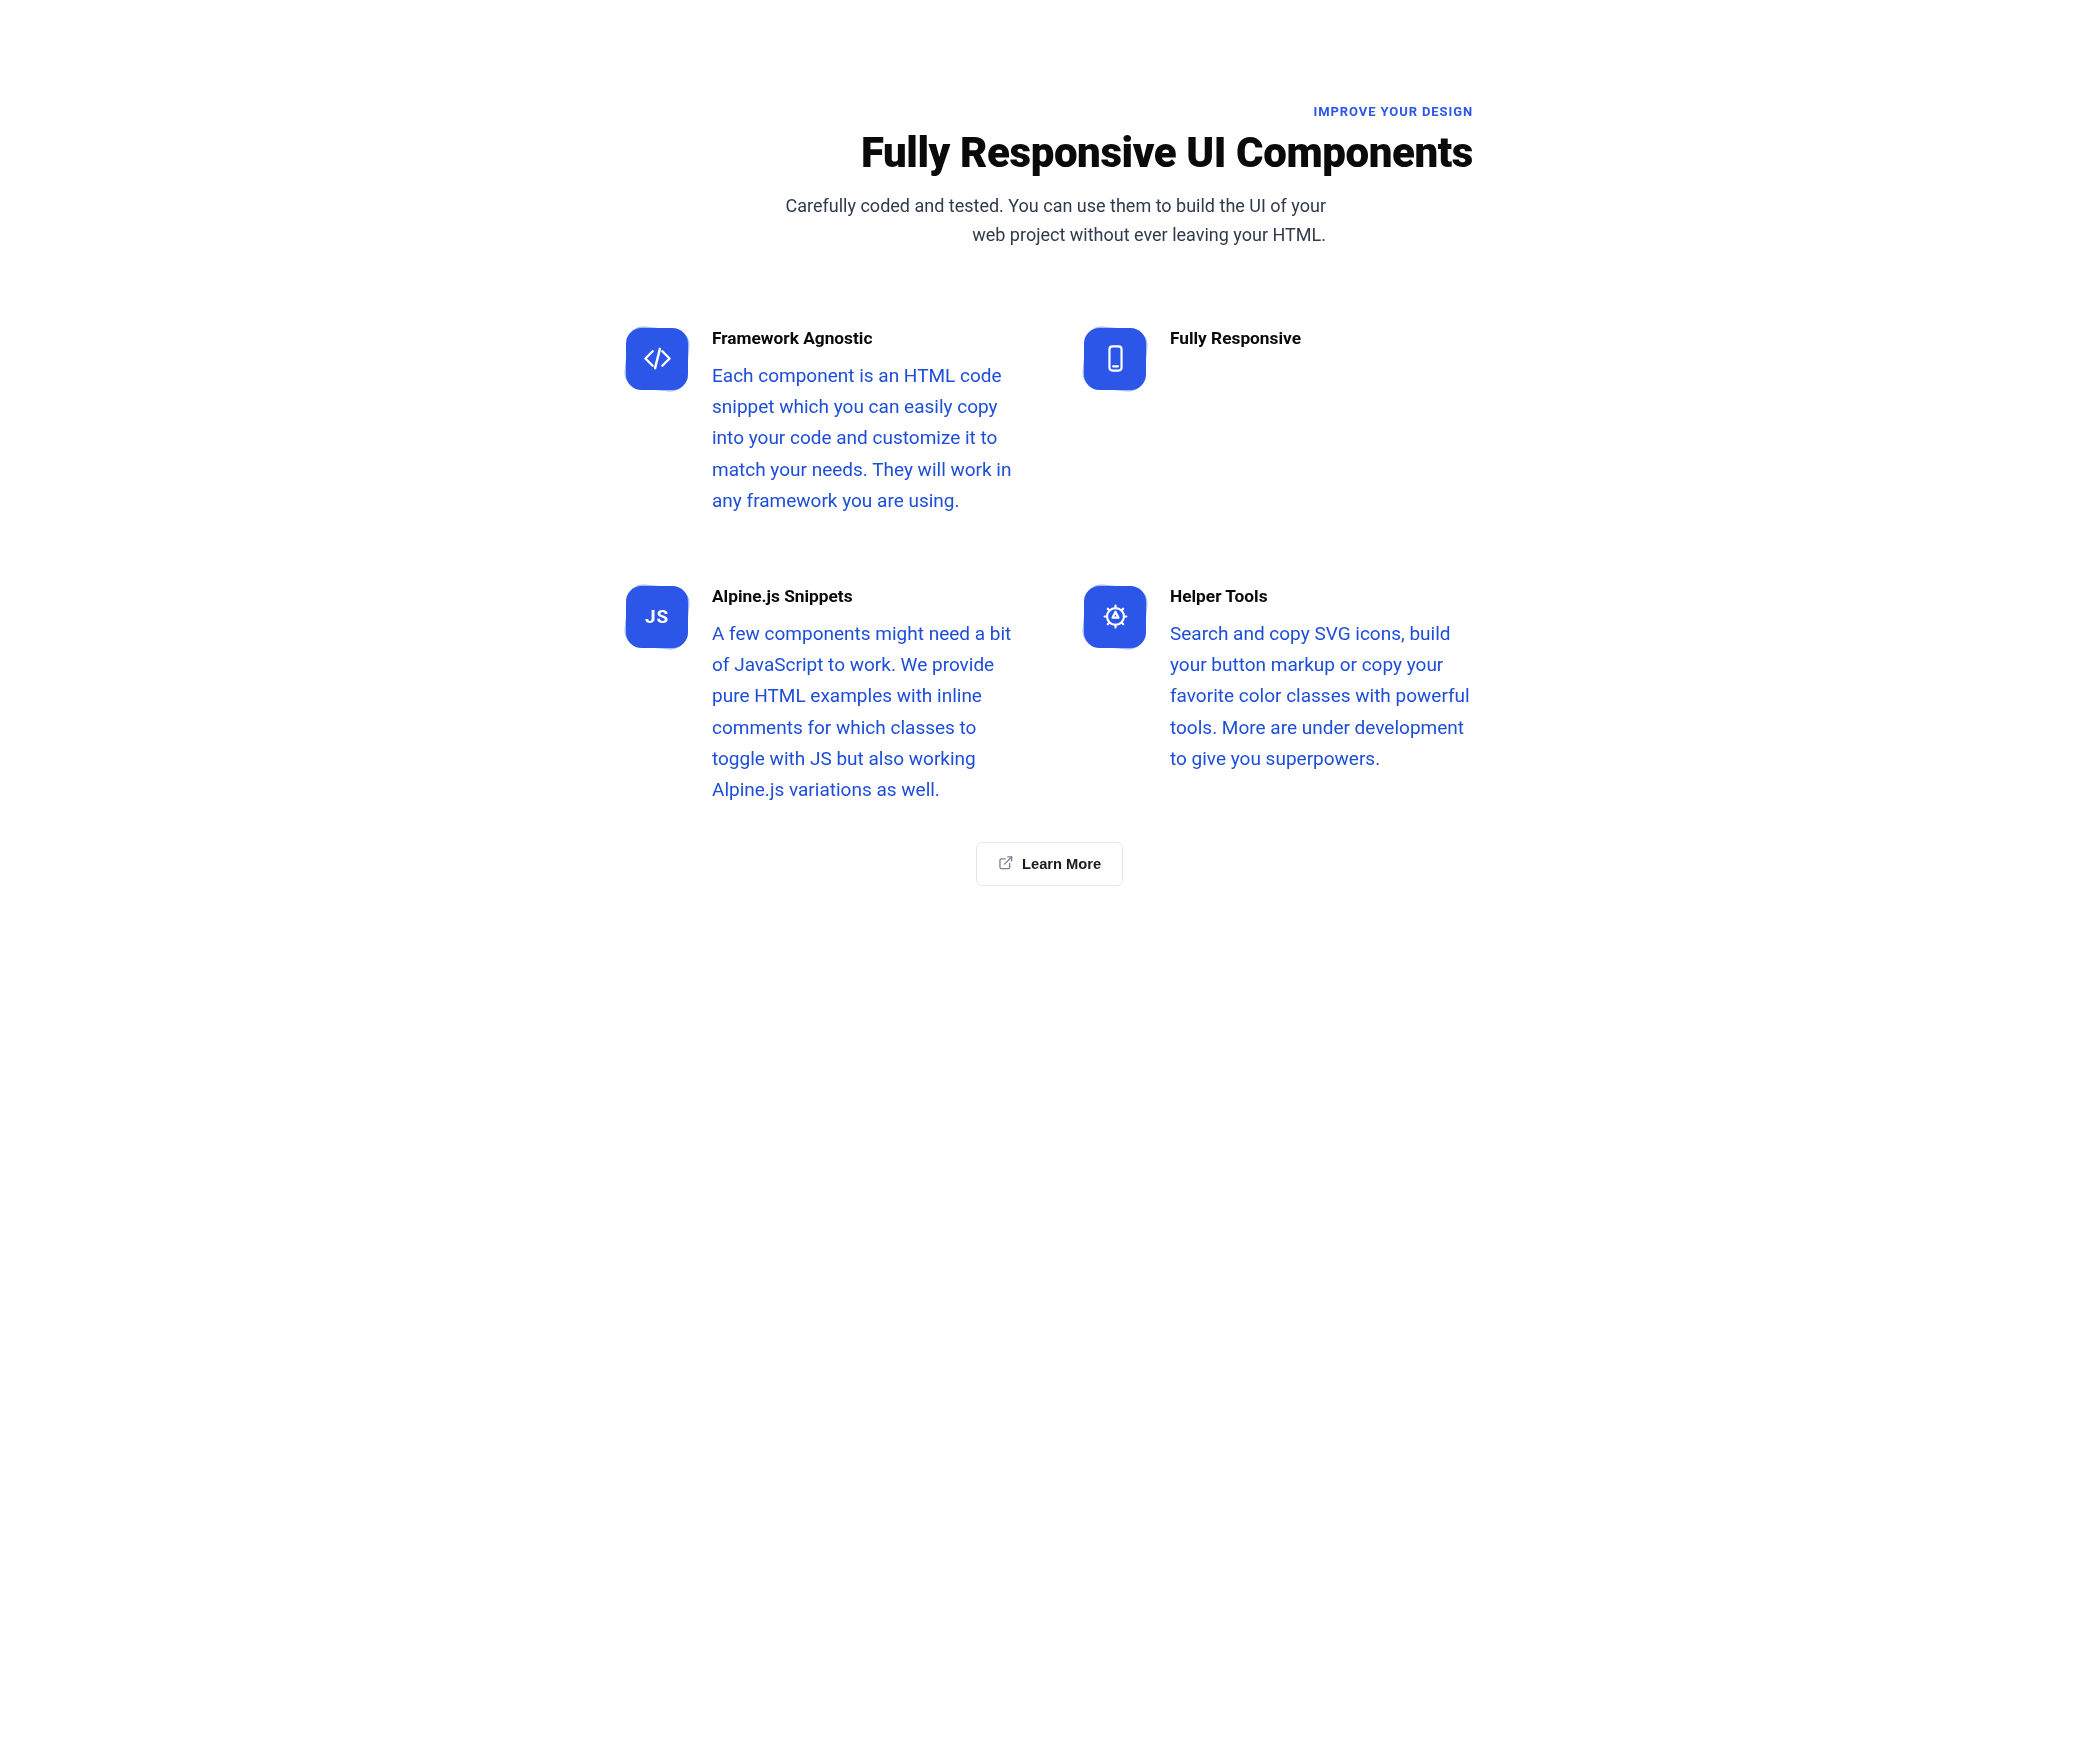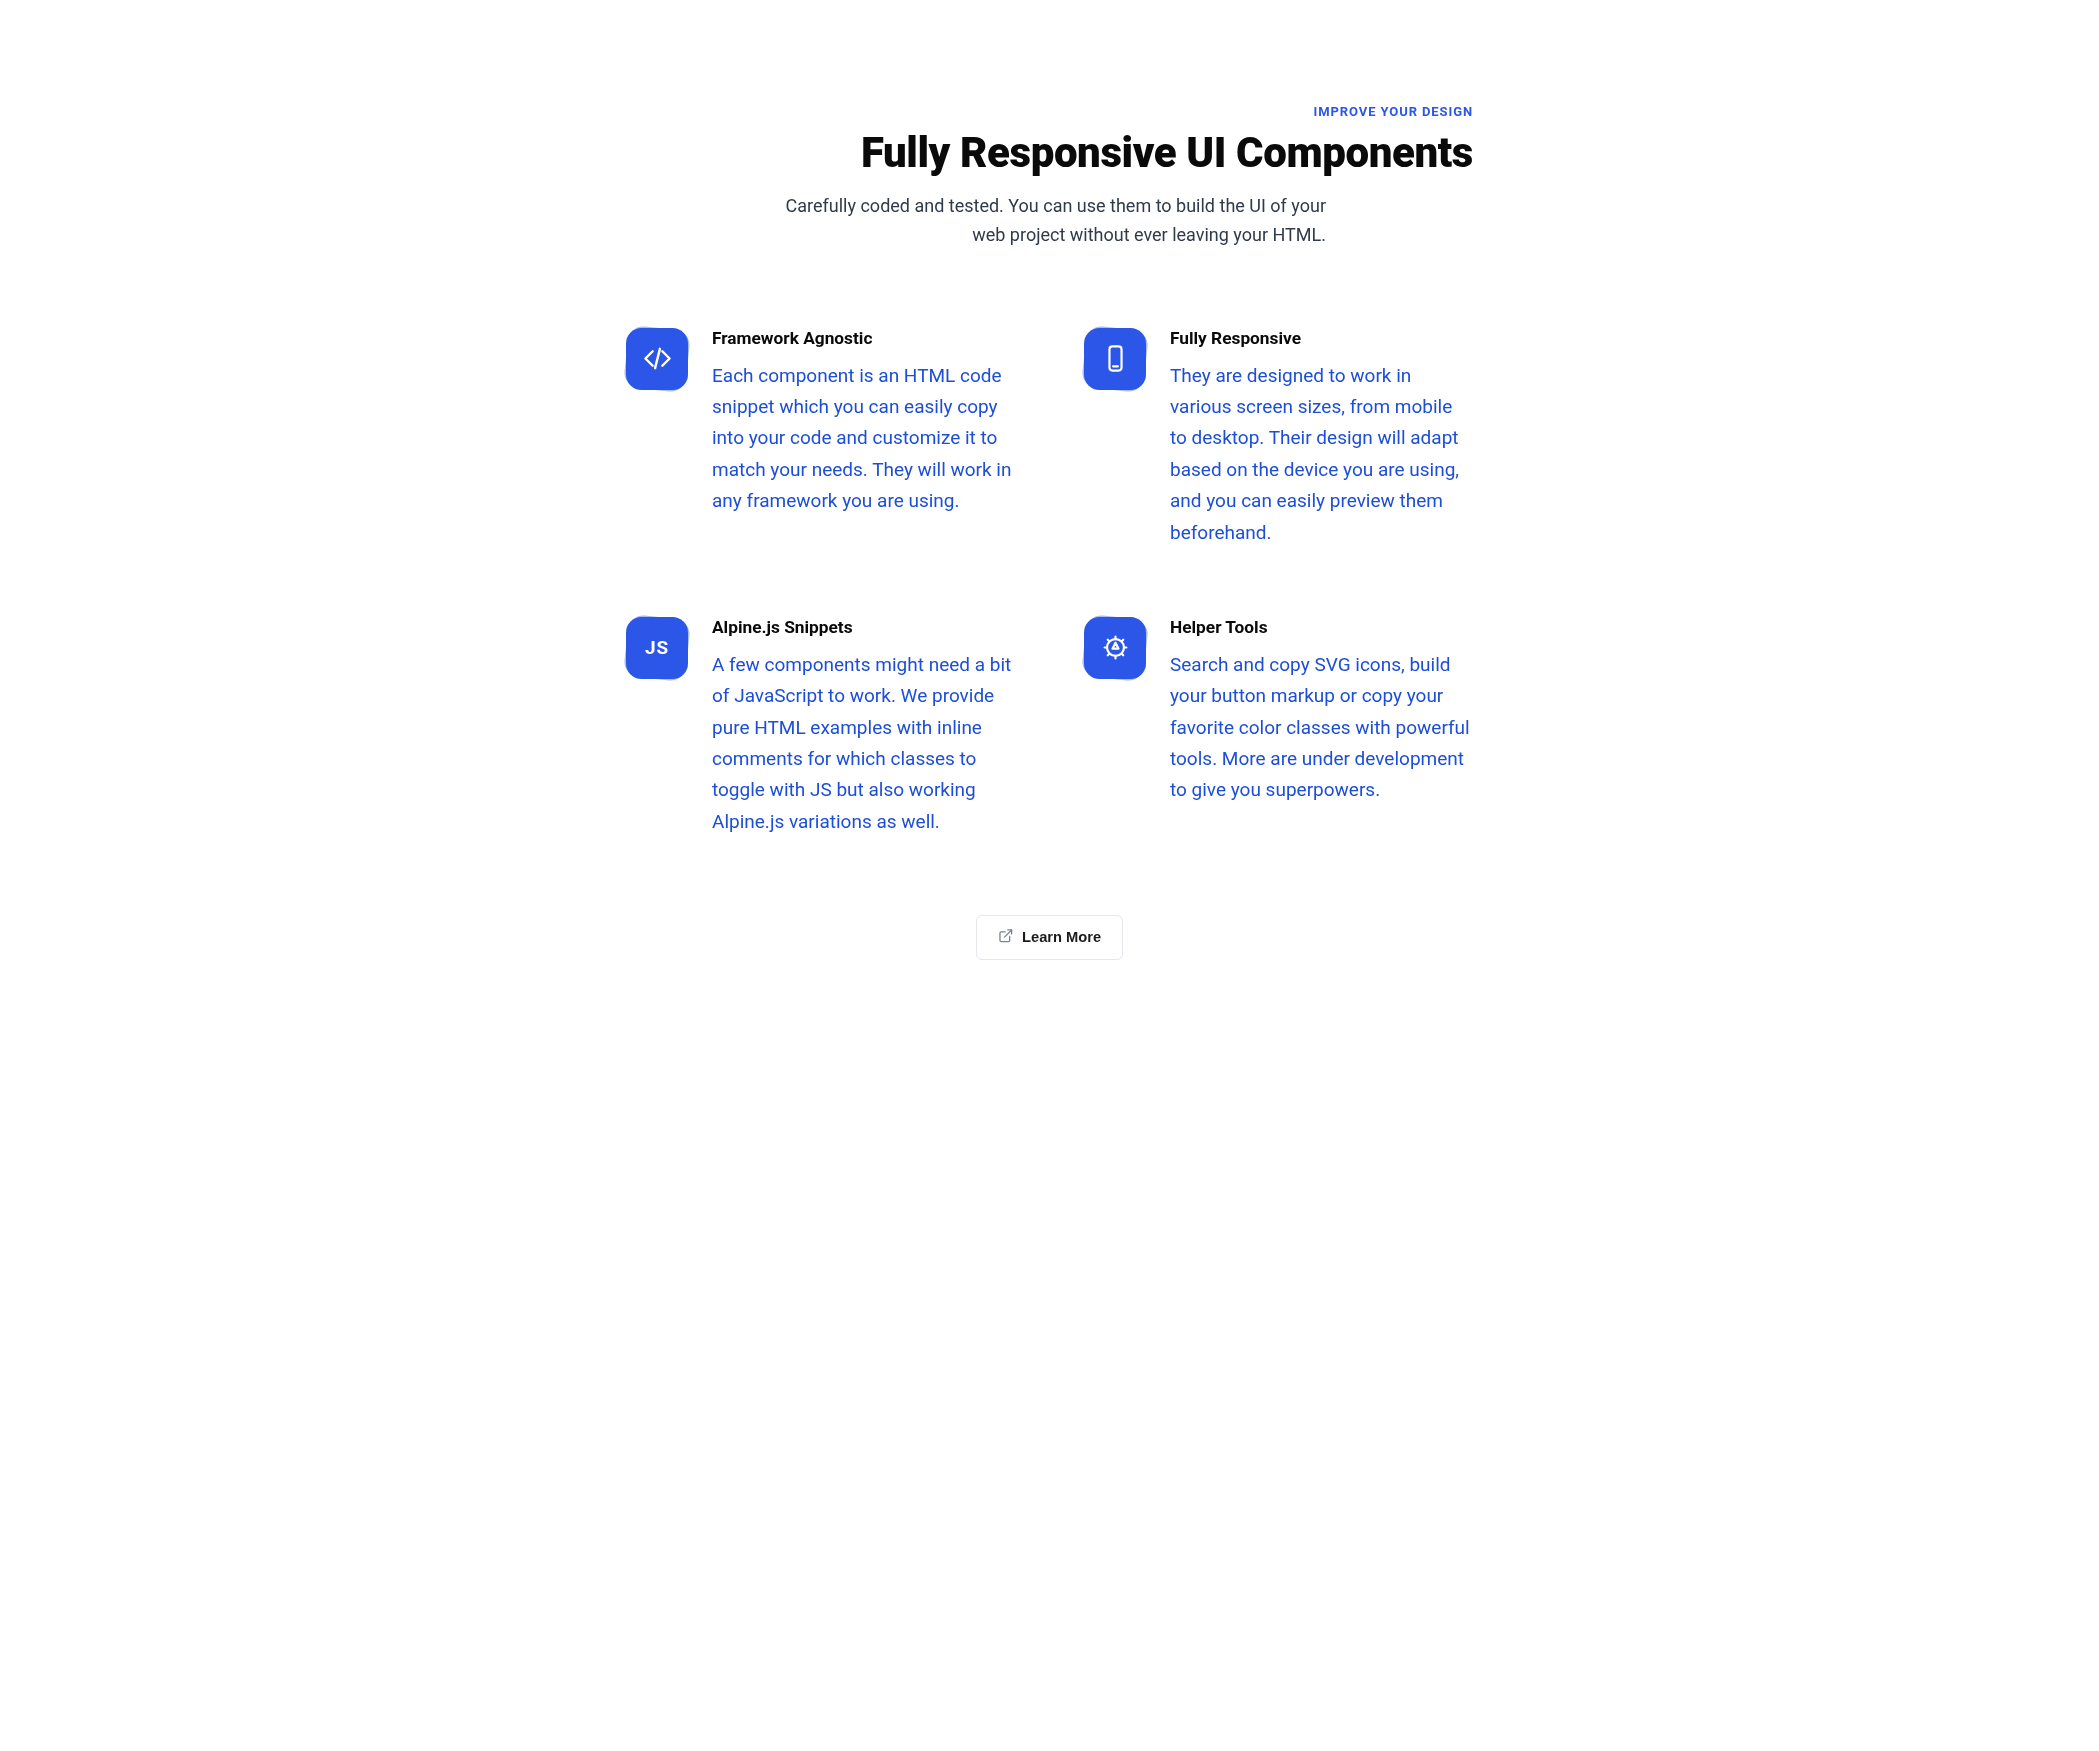--- a/index.html
+++ b/index.html
@@ -41,21 +41,21 @@
       font-weight: 400;
       color: #303a4b;
       line-height: 1.6;
       max-width: 553px;
       margin: 9px auto;
     }
     .features {
       display: grid;
       grid-template-columns: 1fr 1fr;
       gap: 69px 69px;
-      margin-bottom: 78px;
+      margin-bottom: 36px;
     }
     .feature {
       display: flex;
       gap: 24px;
     }
     .icon-wrap {
       position: relative;
       flex: 0 0 auto;
       width: 62px;
       height: 62px;
@@ -165,21 +165,20 @@
         <div class="icon-bg-tilt"></div>
         <div class="icon-bg">
           <svg viewBox="0 0 24 24" fill="none" stroke="currentColor" stroke-width="1.8" stroke-linecap="round" stroke-linejoin="round">
             <rect x="7" y="2" width="10" height="20" rx="2.5" ry="2.5"></rect>
             <line x1="10" y1="18.5" x2="14" y2="18.5"></line>
           </svg>
         </div>
       </div>
       <div class="feature-content">
         <h3 class="feature-title">Fully Responsive</h3>
-        <p class="feature-desc">They are designed to work in various screen sizes, from mobile to desktop. Their design will adapt based on the device you are using, and you can easily preview them beforehand.</p>
       </div>
     </div>
 
     <div class="feature">
       <div class="icon-wrap">
         <div class="icon-bg-tilt"></div>
         <div class="icon-bg">
           <span class="js-text">JS</span>
         </div>
       </div>

